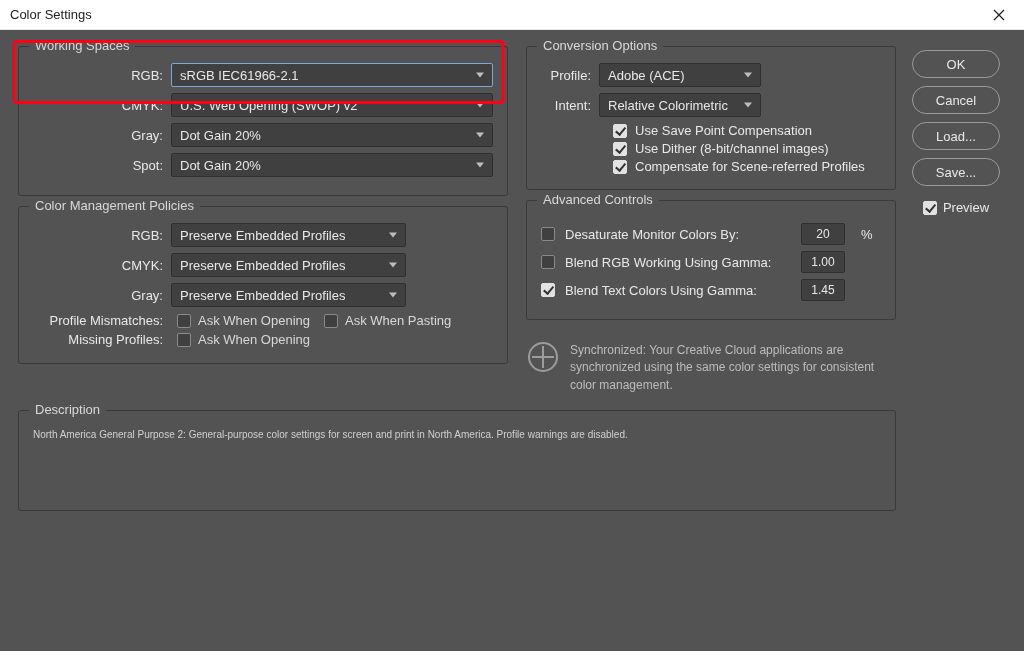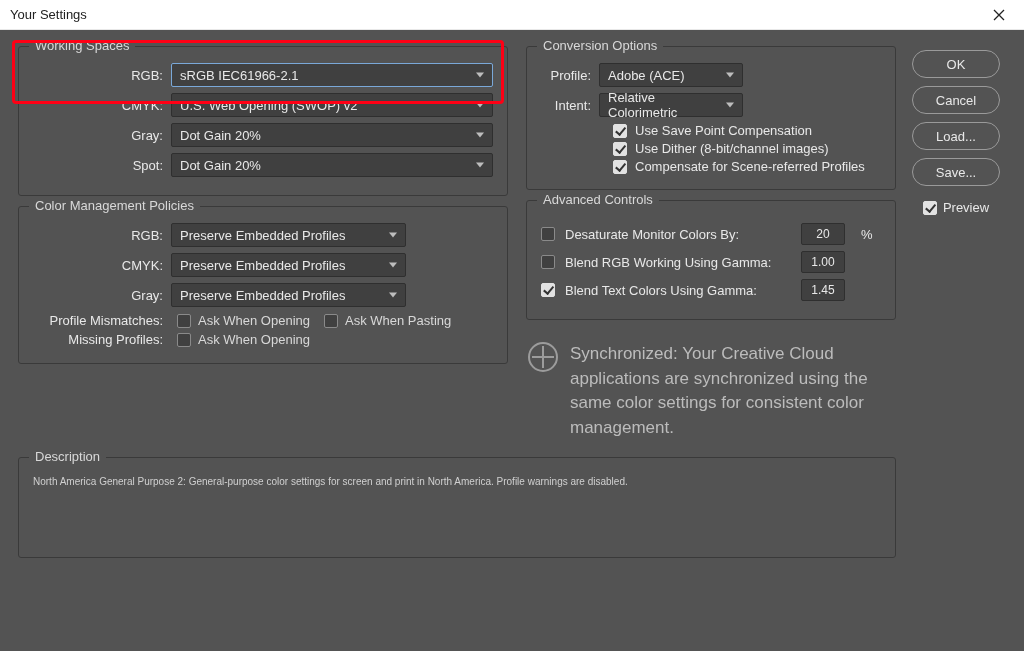--- a/index.html
+++ b/index.html
@@ -76,21 +76,21 @@
     right: 8px; top: 50%;
     width: 0; height: 0;
     border-left: 4px solid transparent;
     border-right: 4px solid transparent;
     border-top: 5px solid #bdbdbd;
     transform: translateY(-50%);
   }
   .dropdown.wide { width: 272px; }
   .dropdown.xwide { width: 322px; }
   .dropdown.med { width: 235px; }
-  .dropdown.sm  { width: 144px; }
+  .dropdown.sm  { width: 162px; }
   .group {
     border: 1px solid #3a3a3a;
     border-radius: 3px;
     padding: 16px 14px 12px 14px;
     position: relative;
   }
   .group-title {
     position: absolute;
     top: -9px; left: 10px;
     background: #535353;
@@ -143,40 +143,40 @@
   .sync-icon {
     width: 30px; height: 30px; flex-shrink: 0;
     border: 2px solid #9c9c9c; border-radius: 50%;
     position: relative;
   }
   .sync-icon::before, .sync-icon::after {
     content: ""; position: absolute; background: #9c9c9c;
   }
   .sync-icon::before { left: 50%; top: 2px; bottom: 2px; width: 2px; transform: translateX(-50%); }
   .sync-icon::after  { top: 50%; left: 2px; right: 2px; height: 2px; transform: translateY(-50%); }
-  .sync-text { color: #bcbcbc; font-size: 17px; line-height: 1.45; }
+  .sync-text { color: #bcbcbc; font-size: 12px; line-height: 1.45; }
   .desc-group {
     border: 1px solid #3a3a3a;
     border-radius: 3px;
     padding: 18px 14px 70px 14px;
     position: relative;
     margin-top: 4px;
   }
   .desc-text { color: #d0d0d0; font-size: 10px; }
   .pm-row { display: flex; align-items: center; gap: 14px; margin: 4px 0; }
   .pm-row .lbl { width: 130px; text-align: right; color: #e8e8e8; }
   .inline-chk { display: flex; align-items: center; gap: 7px; }
   .pct { color: #e8e8e8; margin-left: 6px; width: 20px;}
 </style>
 </head>
 <body>
 
 <div class="window">
   <div class="titlebar">
-    <span class="title">Your Settings</span>
+    <span class="title">Color Settings</span>
     <div class="close-btn">
       <svg width="12" height="12" viewBox="0 0 12 12">
           <path d="M1 1 L11 11 M11 1 L1 11" stroke="#222" stroke-width="1.3"></path>
         </svg>
     </div>
   </div>
 
   <div class="body">
     <div class="main-col">
 

